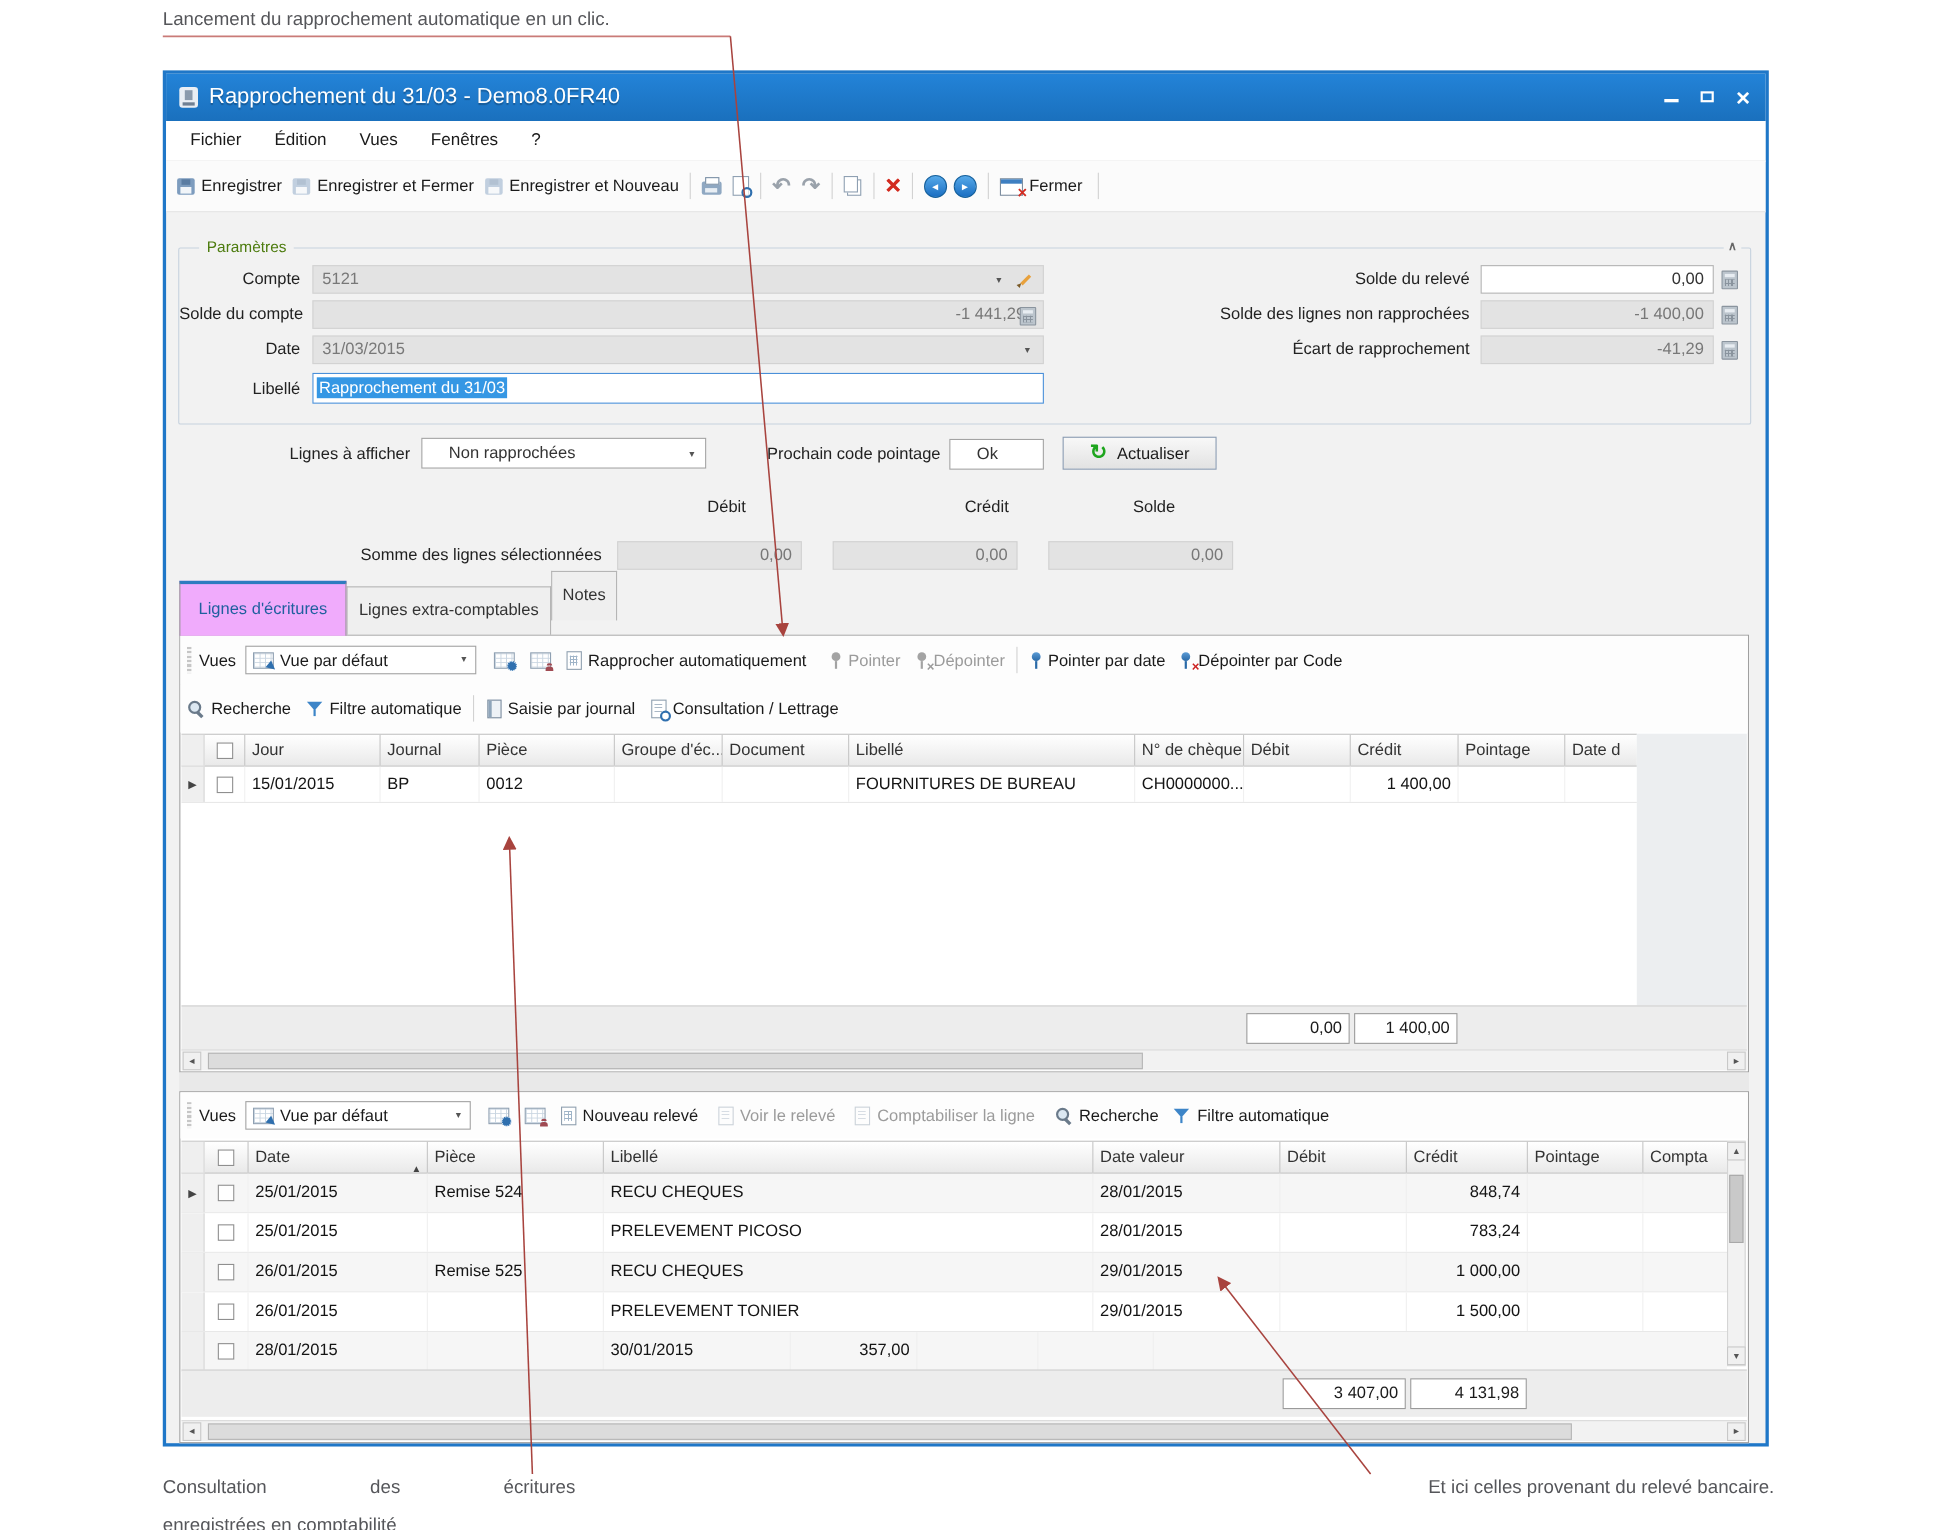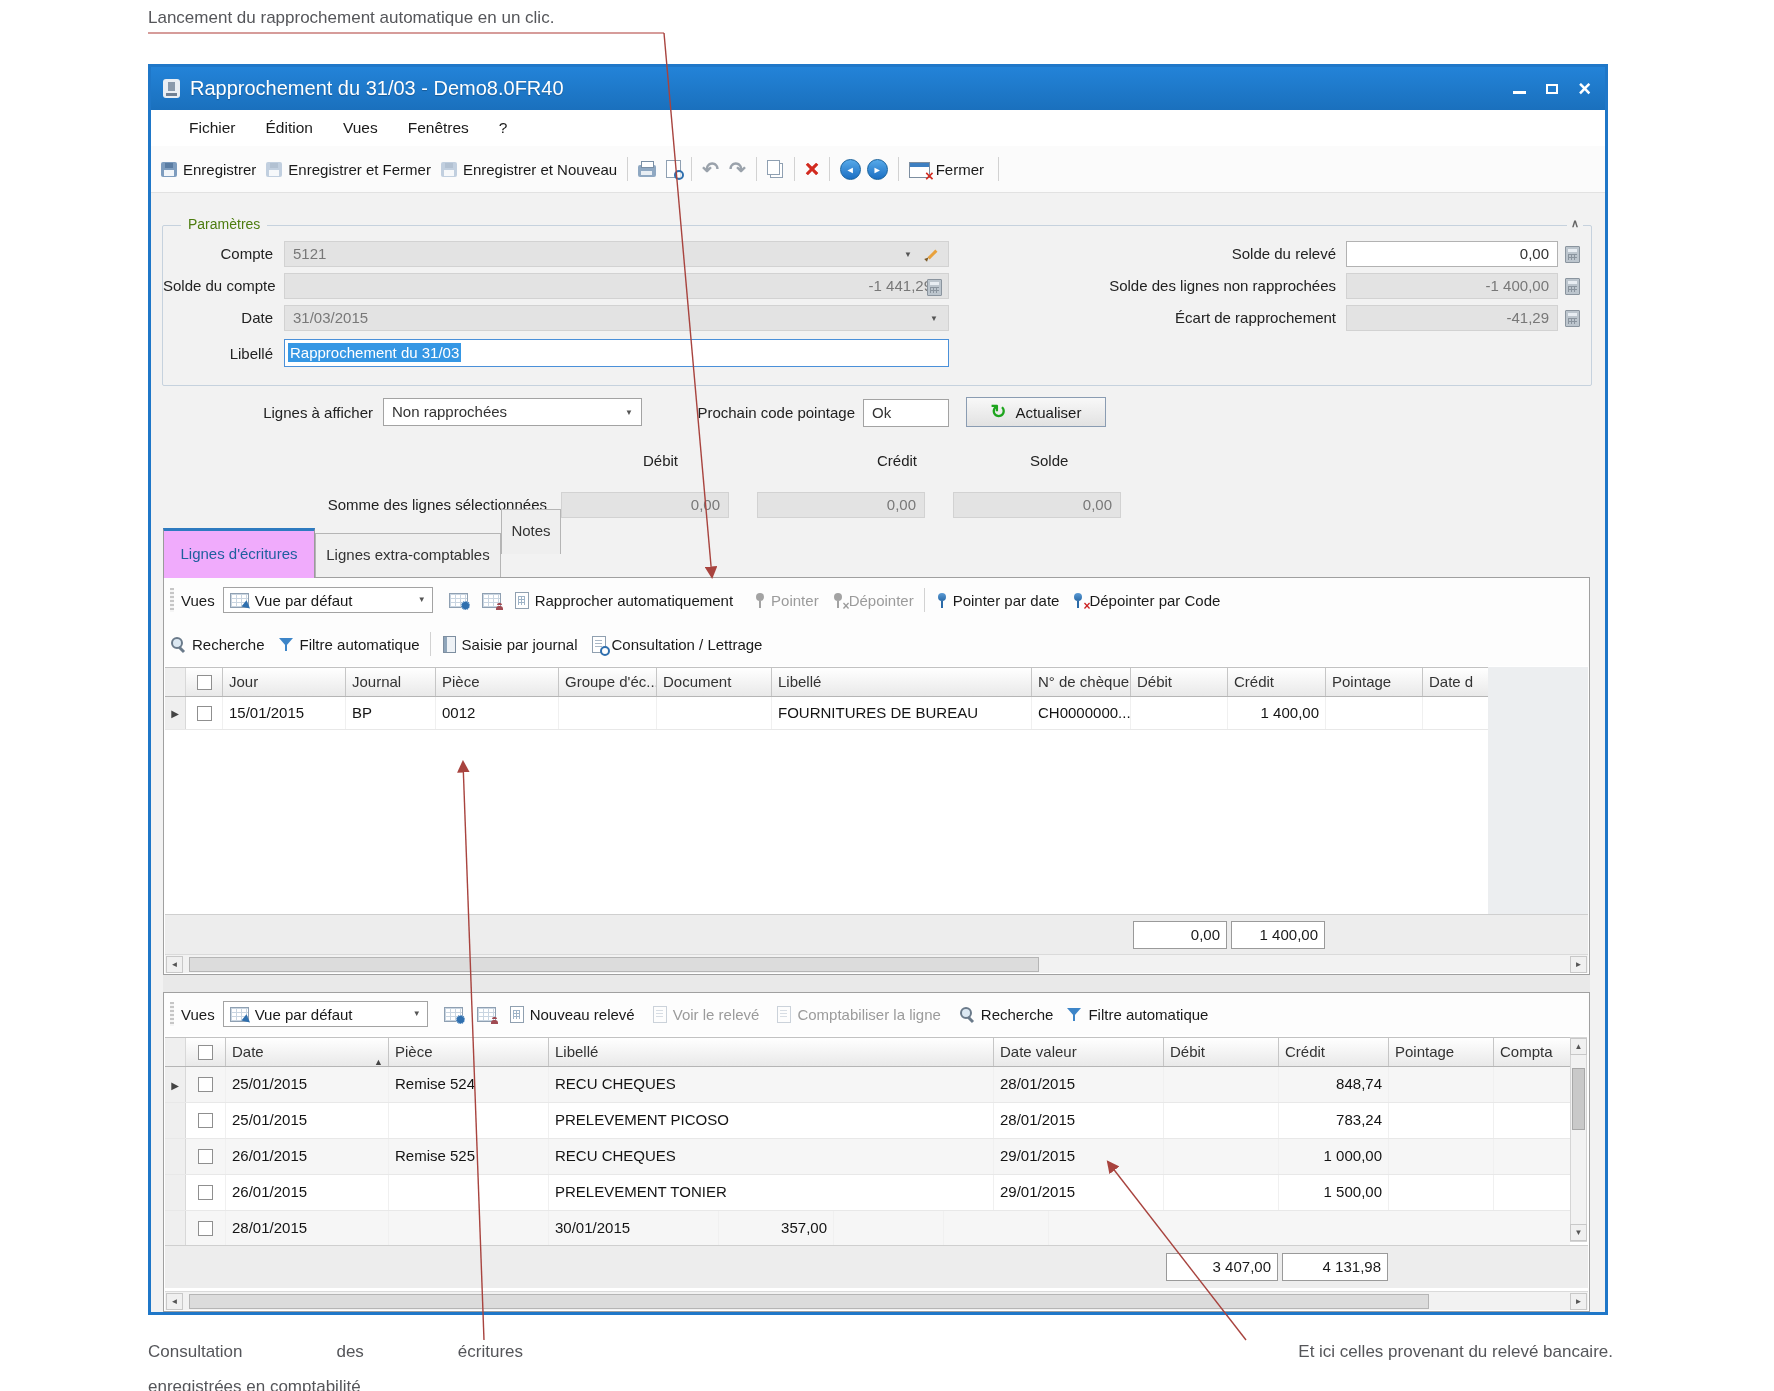--- a/index.html
+++ b/index.html
@@ -23,21 +23,21 @@
   .glyph-min{width:13px;height:3px;background:#fff;margin-top:8px}
   .glyph-max{width:12px;height:10px;border:2px solid #fff;box-sizing:border-box}
   .glyph-close{color:#fff;font-size:22px;font-weight:bold;line-height:20px}
   .ic-app{width:17px;height:19px;margin-left:12px;background:#e9eef4;border-radius:3px;position:relative}
   .ic-app::before{content:"";position:absolute;left:5px;top:3px;width:7px;height:9px;background:#8a9aac}
   .ic-app::after{content:"";position:absolute;left:3px;bottom:2px;width:11px;height:3px;background:#6f8094}
 
   .menubar{position:absolute;left:0;top:43px;right:0;height:36px;background:#fff;
            border-bottom:1px solid #dcdcdc;display:flex;align-items:center;font-size:15.5px}
   .menubar span{margin-left:30px;cursor:default}
-  .menubar span:first-child{margin-left:38px}
+  .menubar span:first-child{margin-left:22px}
 
   .toolbar{position:absolute;left:0;top:79px;right:0;height:46px;background:#fbfbfb;
            border-bottom:1px solid #e2e2e2;display:flex;align-items:center;font-size:15px}
   .tbtn{display:flex;align-items:center;gap:6px;margin-left:10px;white-space:nowrap}
   .sep{width:1px;height:24px;background:#d2d2d2;margin-left:10px}
   .grip{width:4px;height:24px;margin-left:6px;background:repeating-linear-gradient(#c6c6c6 0 2px,#f5f5f5 2px 4px)}
 
   
   .ic{display:inline-block;position:relative;vertical-align:middle;flex:none}
   .ic-save{width:16px;height:15px;background:#7d9cbe;border-radius:2px}
@@ -106,21 +106,21 @@
   .pfield{position:absolute;height:26px;box-sizing:border-box;font-size:15px;line-height:24px;white-space:nowrap}
   .gray{background:#e3e3e3;border:1px solid #d2d2d2;color:#787878}
   .white{background:#fff;border:1px solid #b2b2b2;color:#333}
   .num{text-align:right}
   .fcaret{position:absolute;top:9px}
   .fcalc{position:absolute;top:5px}
 
   
   .flabel{position:absolute;font-size:15px;color:#222;line-height:26px;text-align:right;white-space:nowrap}
   .combo{position:absolute;height:28px;background:#fff;border:1px solid #a3a3a3;box-sizing:border-box;
-         font-size:15px;line-height:26px;padding-left:8px;color:#333}
+         font-size:15px;line-height:26px;padding-left:24px;color:#333}
   .btn{position:absolute;display:flex;align-items:center;justify-content:center;gap:9px;
        border:1px solid #8a9cb2;background:linear-gradient(#f8f8f8,#e2e2e2);font-size:15px;color:#1a1a1a;box-sizing:border-box}
   .hdr3{position:absolute;font-size:15px;color:#222}
 
   
   .tab{position:absolute;box-sizing:border-box;font-size:15px;text-align:center}
   .tab.active{background:#f0abfc;border:1px solid #9a9a9a;border-top:3px solid #2e7bc0;border-bottom:none;
         color:#1f5f9e;z-index:5;line-height:45px}
   .tab.idle{background:#efefef;border:1px solid #b5b5b5;border-bottom:none;color:#333;line-height:42px}
   .panel{position:absolute;left:12px;width:1427px;background:#fff;border:1px solid #a0a0a0;box-sizing:border-box}
@@ -318,21 +318,21 @@
   <div class="hdr3" style="left:492px;top:385px">Débit</div>
   <div class="hdr3" style="left:726px;top:385px">Crédit</div>
   <div class="hdr3" style="left:879px;top:385px">Solde</div>
   <div class="flabel" style="left:100px;top:425px;width:296px">Somme des lignes sélectionnées</div>
   <div class="pfield gray num" style="left:410px;top:425px;width:168px;padding-right:8px"><span>0,00</span></div>
   <div class="pfield gray num" style="left:606px;top:425px;width:168px;padding-right:8px"><span>0,00</span></div>
   <div class="pfield gray num" style="left:802px;top:425px;width:168px;padding-right:8px"><span>0,00</span></div>
 
   <div class="tab active" style="left:12px;top:461px;width:152px;height:50px">Lignes d'écritures</div>
   <div class="tab idle" style="left:164px;top:466px;width:186px;height:45px">Lignes extra-comptables</div>
-  <div class="tab idle" style="left:350px;top:442px;width:60px;height:45px">Notes</div>
+  <div class="tab idle" style="left:350px;top:452px;width:60px;height:45px">Notes</div>
 
   <div class="panel" style="top:510px;height:398px">
 
     <div class="ptb" style="top:0;height:44px">
       <span class="grip"></span>
       <span class="lab">Vues</span>
       <span class="combo2" style="width:210px">
         <span class="ic ic-grid pencil"></span>
         <span class="txt">Vue par défaut</span>
         <span class="caret">▼</span>

